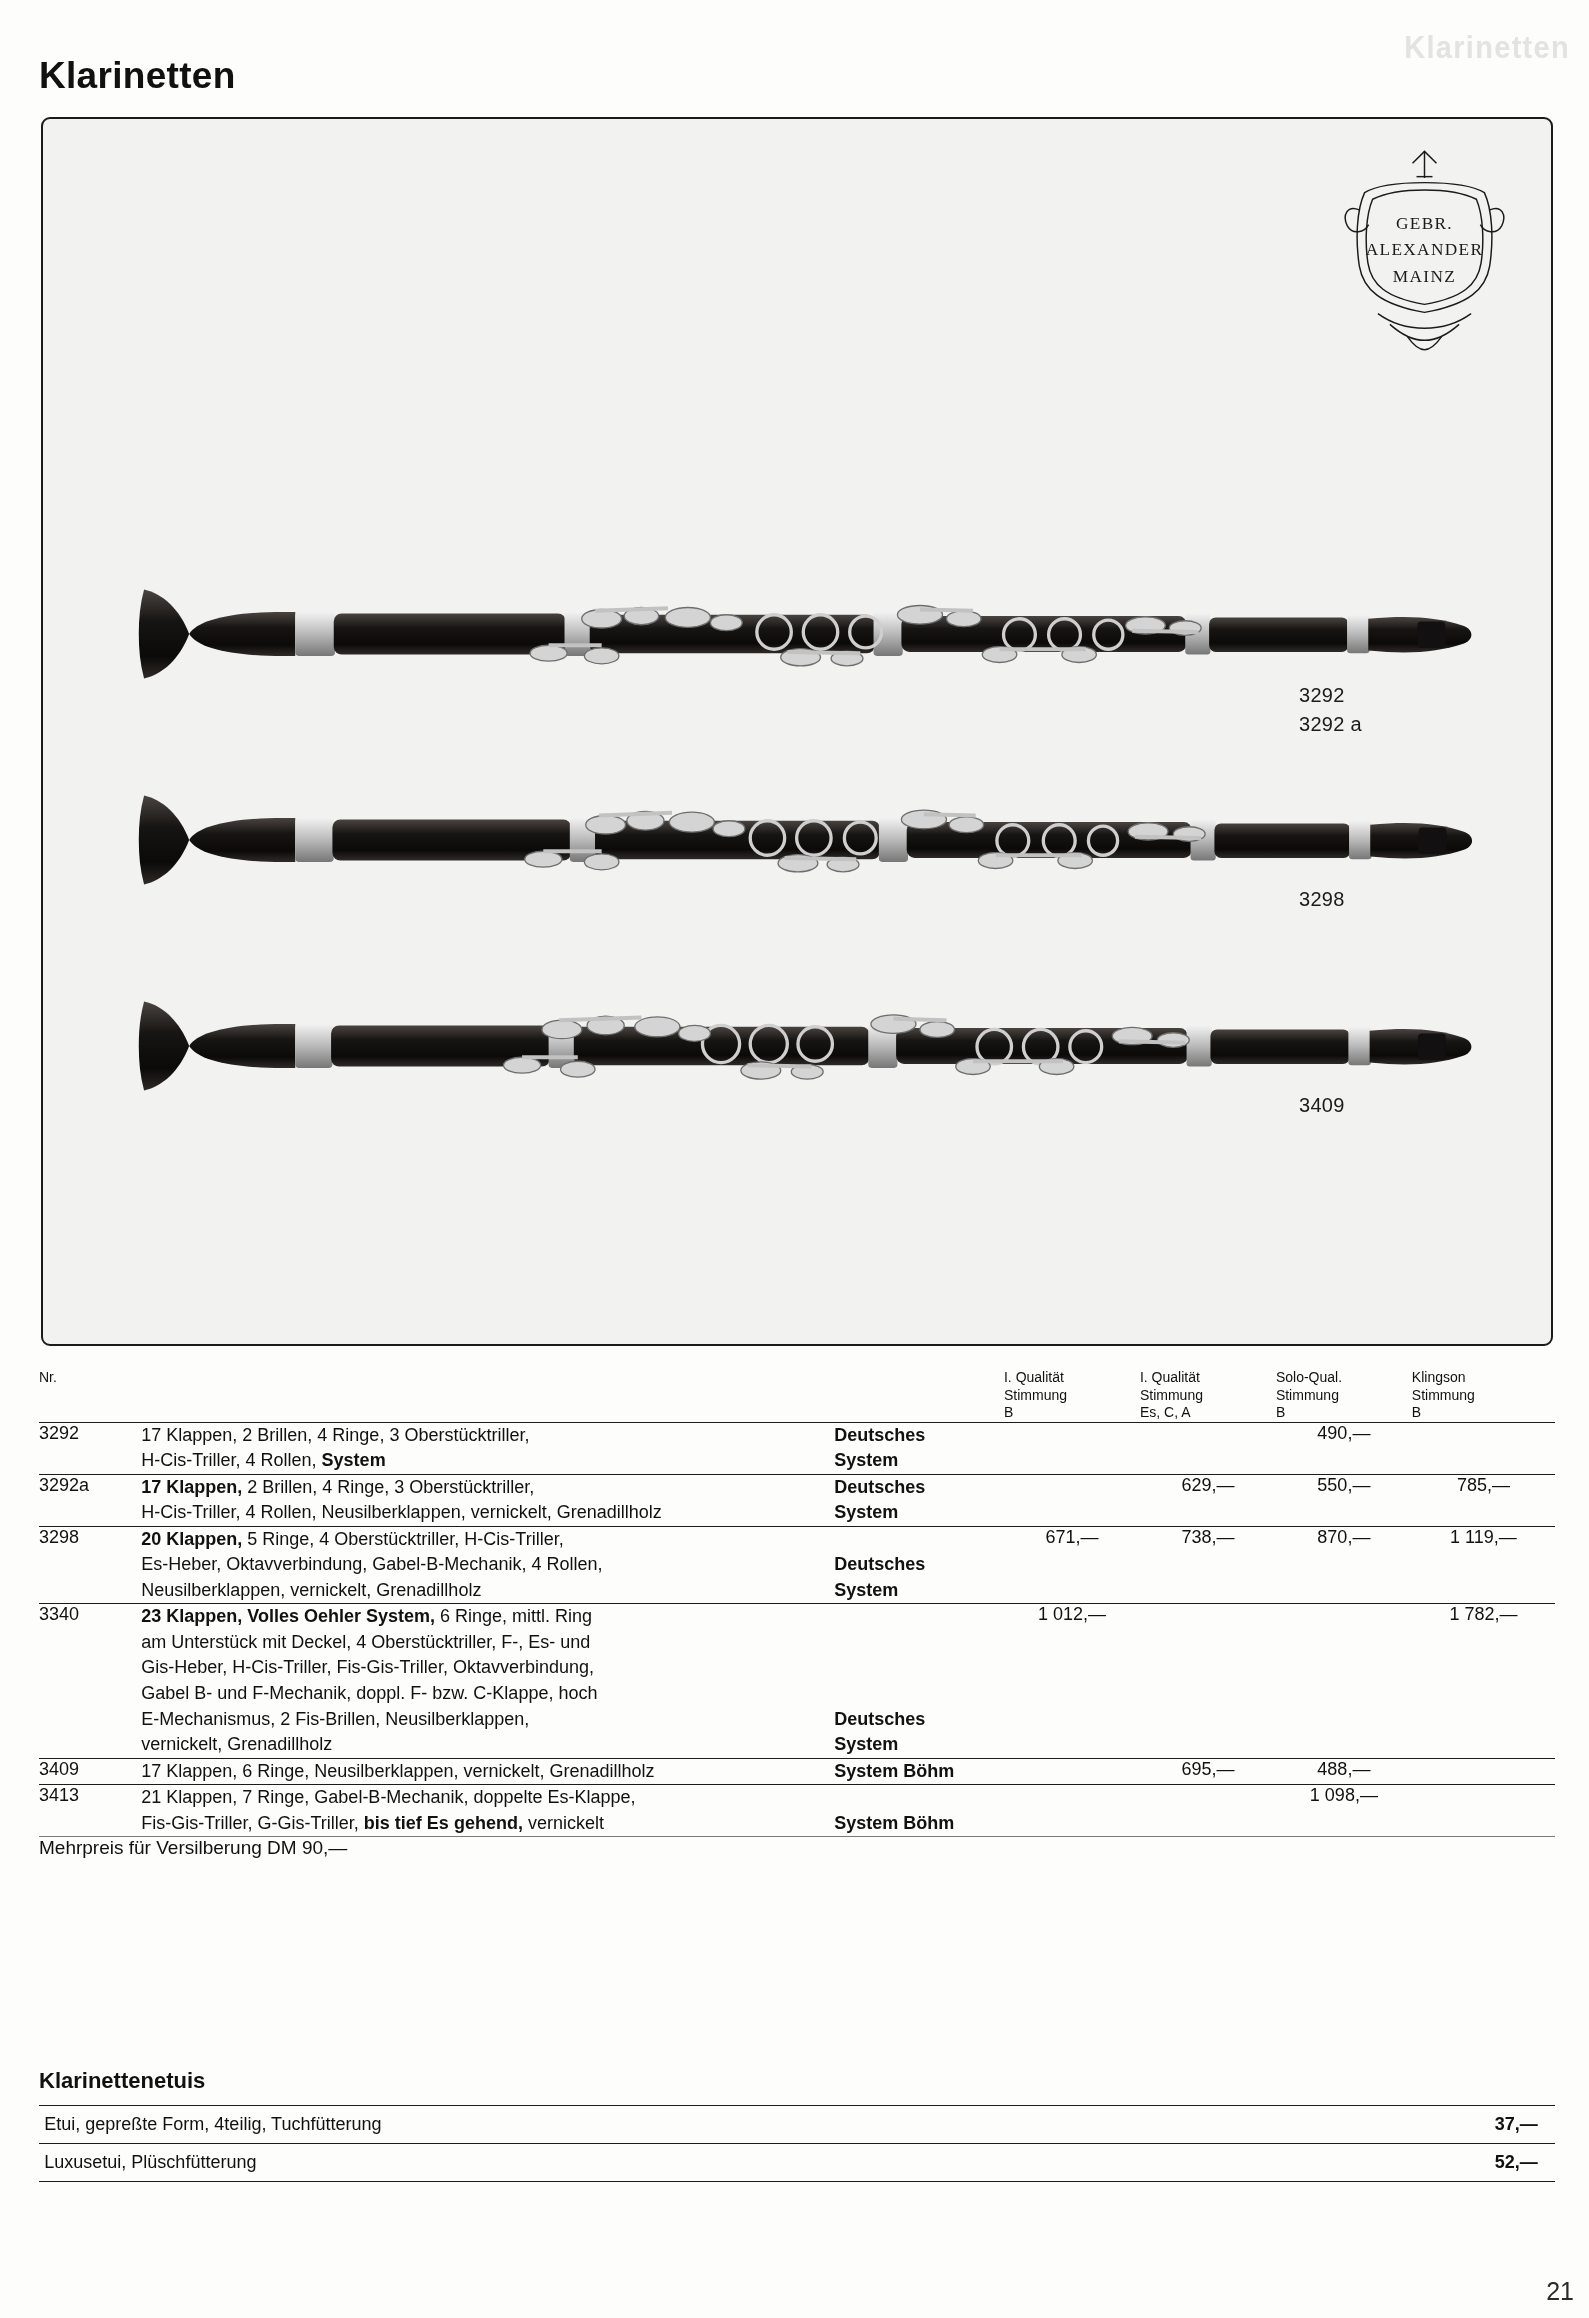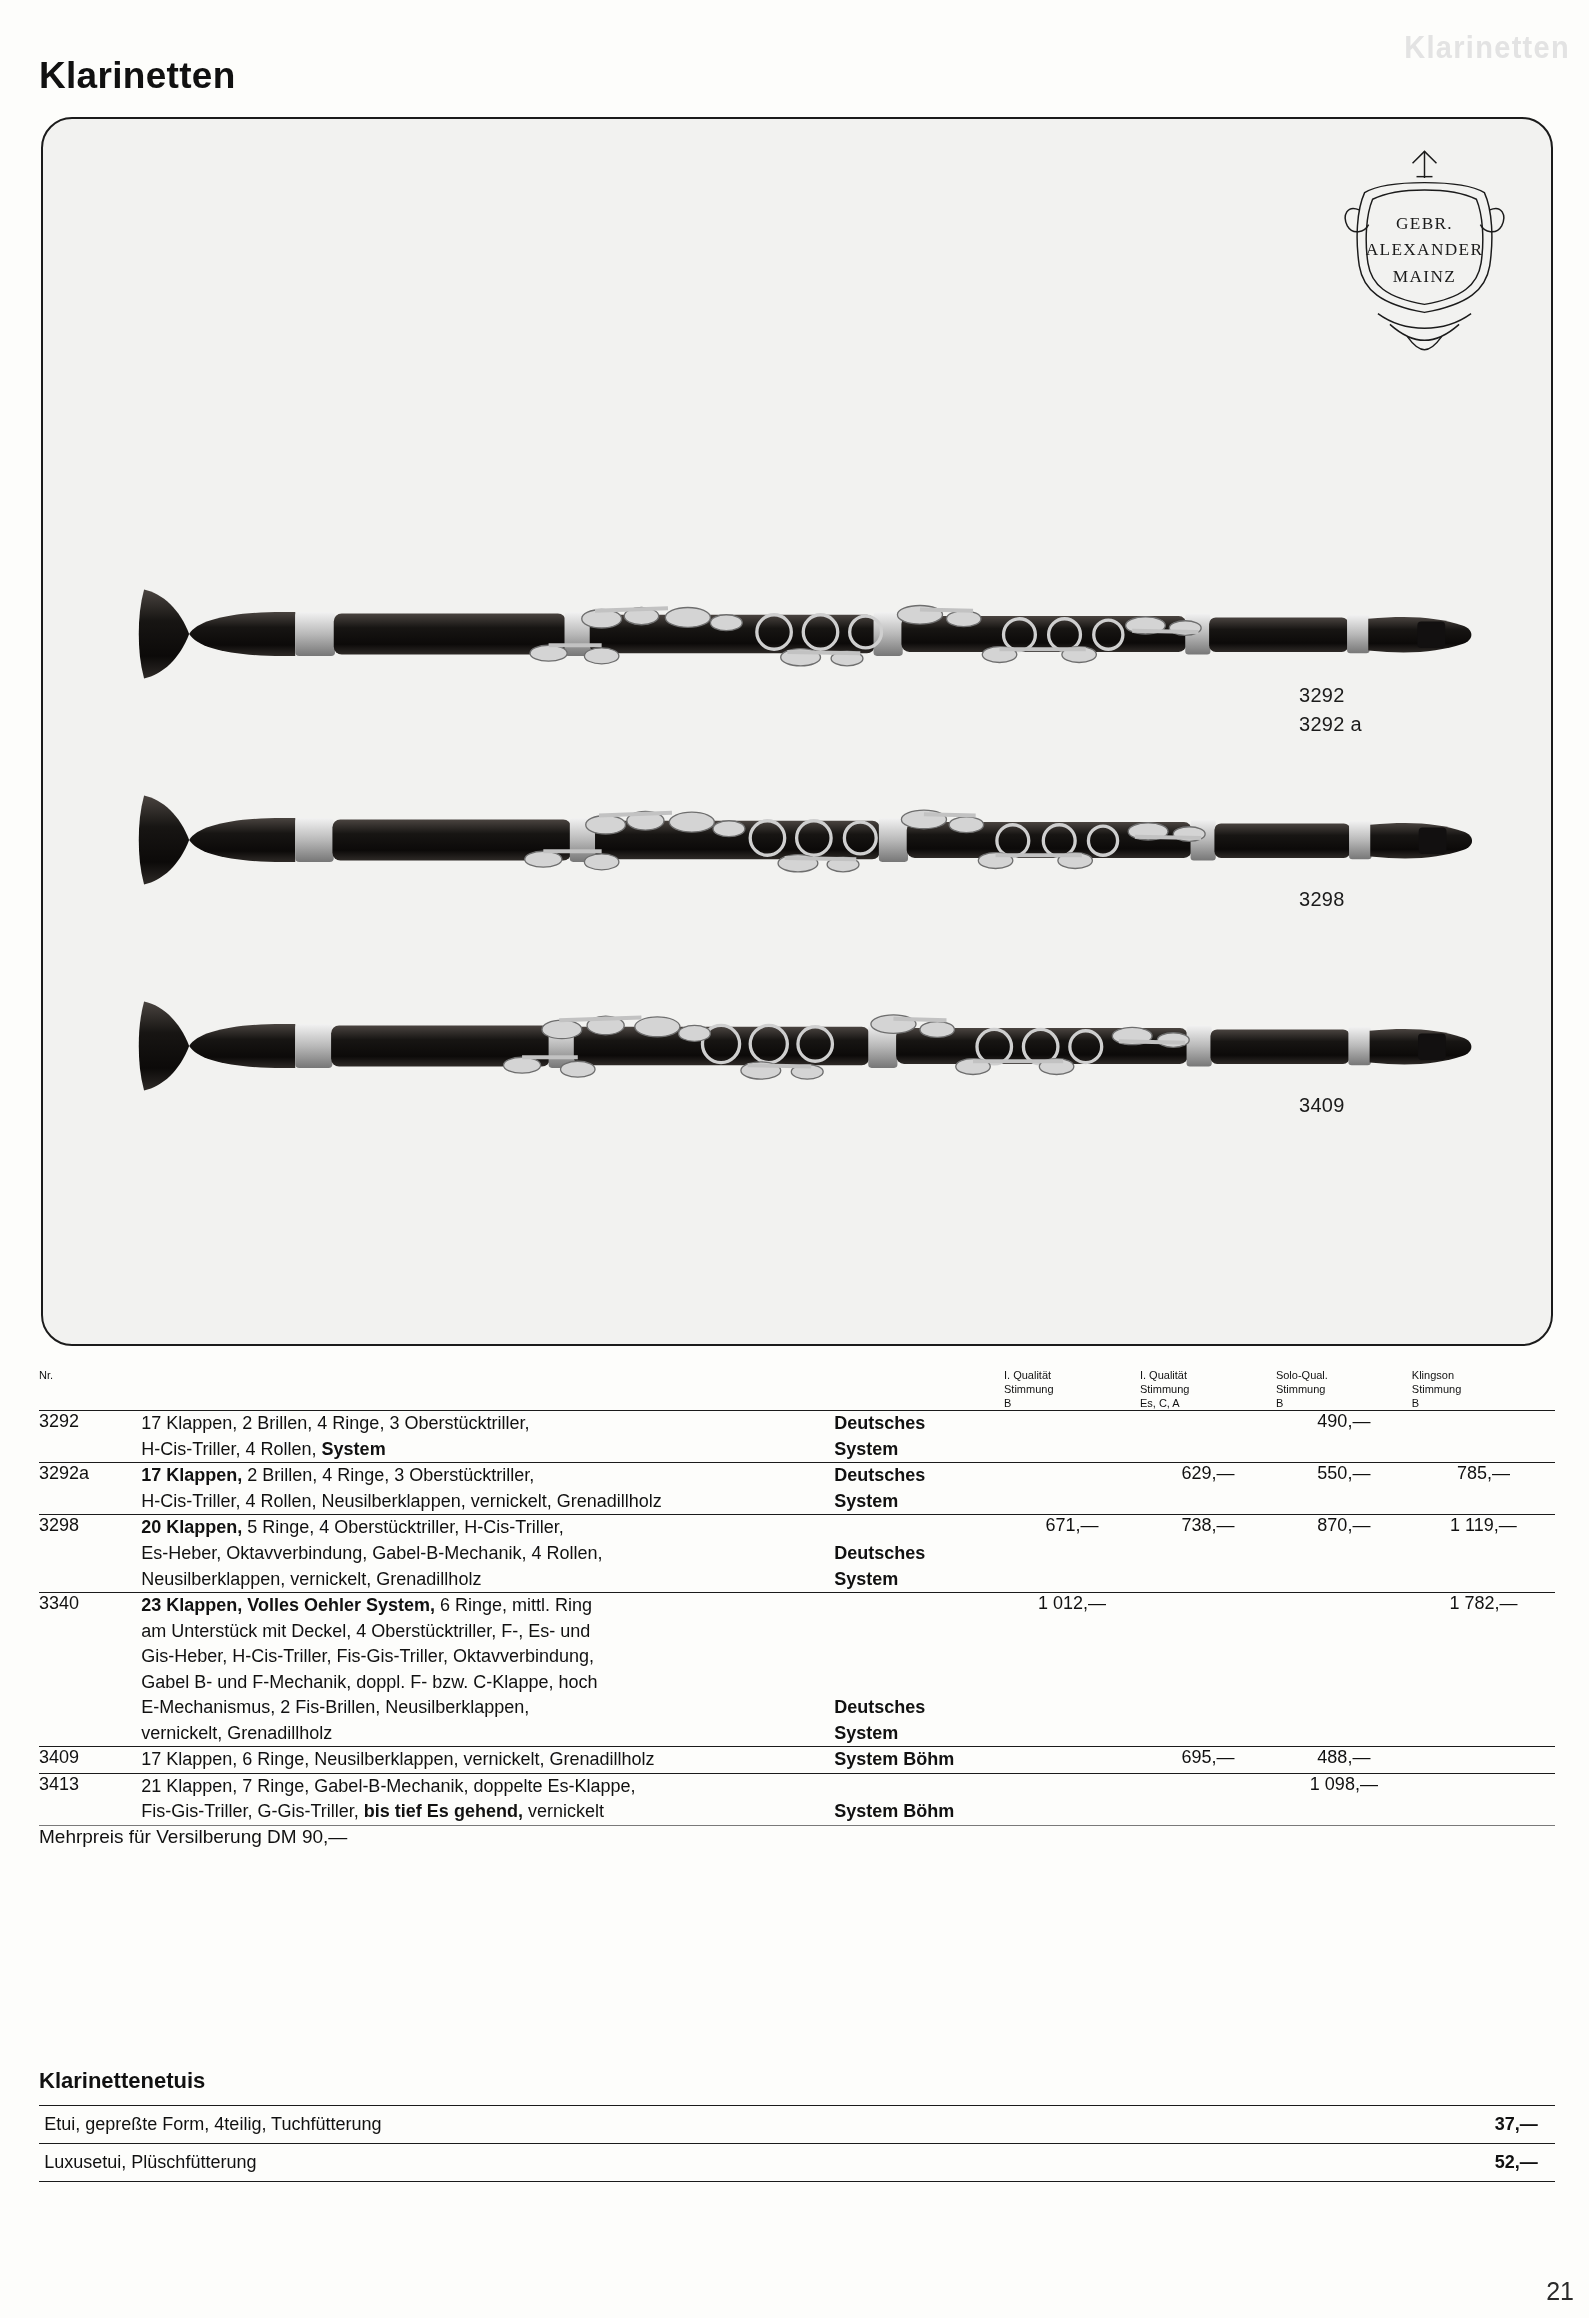--- a/index.html
+++ b/index.html
@@ -38,21 +38,21 @@
     transform: scaleY(1.05);
   }
   
   .illus-panel {
     position: absolute;
     left: 41px;
     top: 117px;
     width: 1512px;
     height: 1229px;
     border: 2px solid #1b1b1b;
-    border-radius: 31px;
+    border-radius: 9px;
     background: #f2f2f0;
     box-sizing: border-box;
   }
   .panel-inner {
     position: relative;
     width: 100%;
     height: 100%;
   }
   
   .crest {
@@ -95,21 +95,21 @@
     border-collapse: collapse;
     width: 100%;
     font-size: 17.3px;
   }
   table.spec td, table.spec th {
     vertical-align: top;
     padding: 0;
   }
   .rule-top td { border-top: 1.3px solid #1b1b1b; }
   .hdr-cell {
-    font-size: 11px;
+    font-size: 14px;
     line-height: 1.25;
     font-weight: normal;
     text-align: left;
     padding: 4px 0 6.6px 0;
   }
   .col-nr     { width: 100px; }
   .col-desc   { width: 678px; }
   .col-system { width: 166px; }
   .col-p1     { width: 133px; }
   .col-p2     { width: 133px; }

